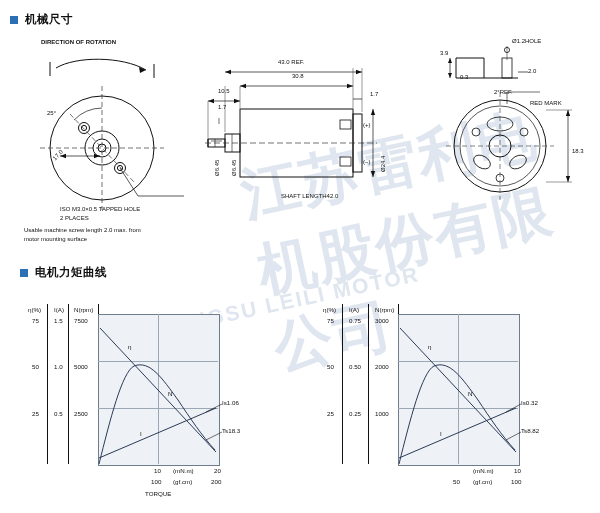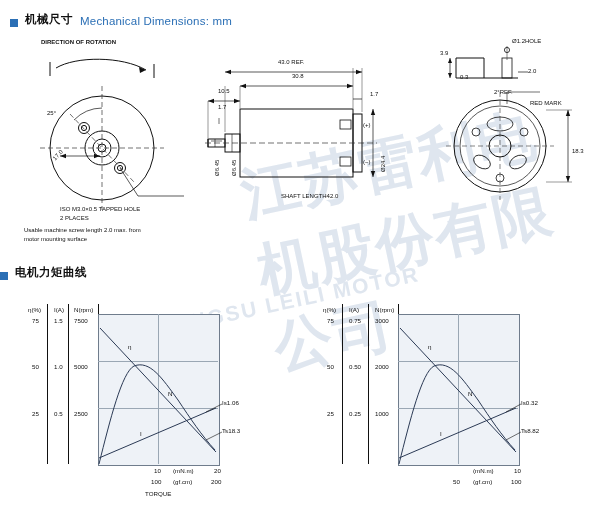--- a/index.html
+++ b/index.html
@@ -7,21 +7,21 @@
     width:600px;height:513px;
     background:#ffffff;
     font-family:"Liberation Sans", sans-serif;
     color:#111;
     position:relative;
     overflow:hidden;
   }
   .root{position:relative;width:600px;height:513px;}
 
   
-  .sec-head{position:absolute;display:flex;align-items:flex-end;gap:7px;}
+  .sec-head{position:absolute;display:flex;align-items:center;gap:7px;}
   .sec-bullet{width:8px;height:8px;background:#2b6fb5;display:inline-block;}
   .sec-cn{font-size:11.5px;color:#111;font-weight:bold;letter-spacing:.5px;}
   .sec-en{font-size:11.5px;color:#2b6fb5;letter-spacing:.2px;}
   .t6{position:absolute;font-size:6px;color:#111;white-space:nowrap;}
   .b{font-weight:bold;}
   .rot90{transform-origin:0 0;transform:rotate(-90deg);}
 
   
   .wm{position:absolute;color:#dfe6ef;font-weight:bold;pointer-events:none;}
   .wm1{left:255px;top:120px;font-size:58px;transform:rotate(-12deg);letter-spacing:2px;}
@@ -44,21 +44,20 @@
 <body>
 
 <div class="root">
 
   <div class="wm wm1">江苏雷利电机股份有限公司</div>
   <div class="wm wm2">JIANGSU LEILI MOTOR</div>
 
   <div class="sec-head" style="left:10px;top:12px;">
     <span class="sec-bullet"></span>
     <span class="sec-cn">机械尺寸</span>
-    <span class="sec-en">Mechanical Dimensions: mm</span>
   </div>
 
   <svg width="200" height="220" style="left:14px;top:36px;">
 
     <path d="M42,32 C62,20 108,20 132,34" stroke="#111" stroke-width="1" fill="none"></path>
     <path d="M132,34 l-7,-3 l1,6 z" fill="#111"></path>
     <line x1="36" y1="26" x2="36" y2="40" stroke="#111" stroke-width="1"></line>
     <line x1="140" y1="28" x2="140" y2="42" stroke="#111" stroke-width="1"></line>
 
     <circle cx="88" cy="112" r="52" stroke="#111" stroke-width="1" fill="none"></circle>
@@ -196,21 +195,21 @@
   </svg>
 
   <div class="t6" style="left:512px;top:38px;">Ø1.2HOLE</div>
   <div class="t6" style="left:440px;top:50px;">3.9</div>
   <div class="t6" style="left:460px;top:74px;">0.3</div>
   <div class="t6" style="left:528px;top:68px;">2.0</div>
   <div class="t6" style="left:494px;top:89px;">2°REF.</div>
   <div class="t6" style="left:530px;top:100px;">RED MARK</div>
   <div class="t6" style="left:572px;top:148px;">18.3</div>
 
-  <div class="sec-head" style="left:0;top:265px;">
+  <div class="sec-head" style="left:20px;top:265px;">
     <span class="sec-bullet"></span>
     <span class="sec-cn">电机力矩曲线</span>
   </div>
 
   <div class="chart" style="left:10px;top:300px;width:280px;height:205px;">
 
     <div class="axhdr" style="left:18px;top:6px;">η(%)</div>
     <div class="axhdr" style="left:44px;top:6px;">I(A)</div>
     <div class="axhdr" style="left:64px;top:6px;">N(rpm)</div>
 

